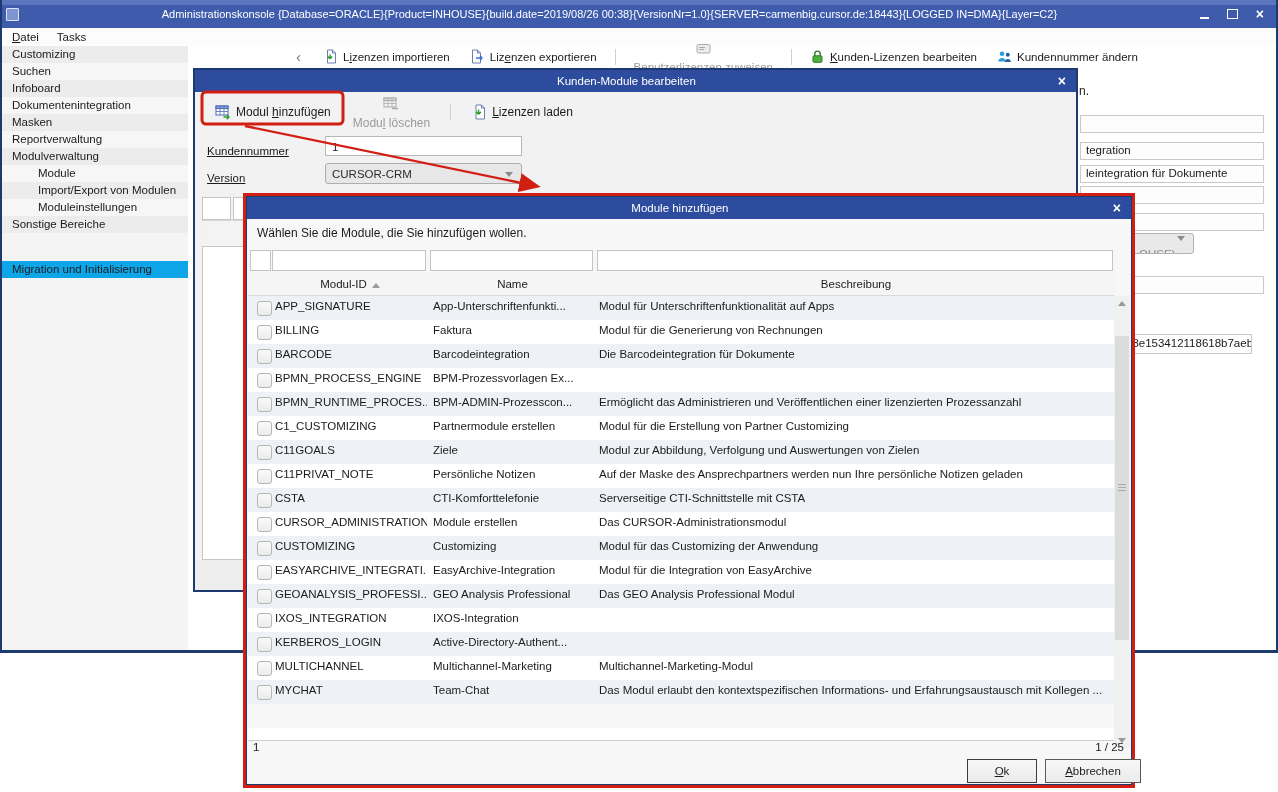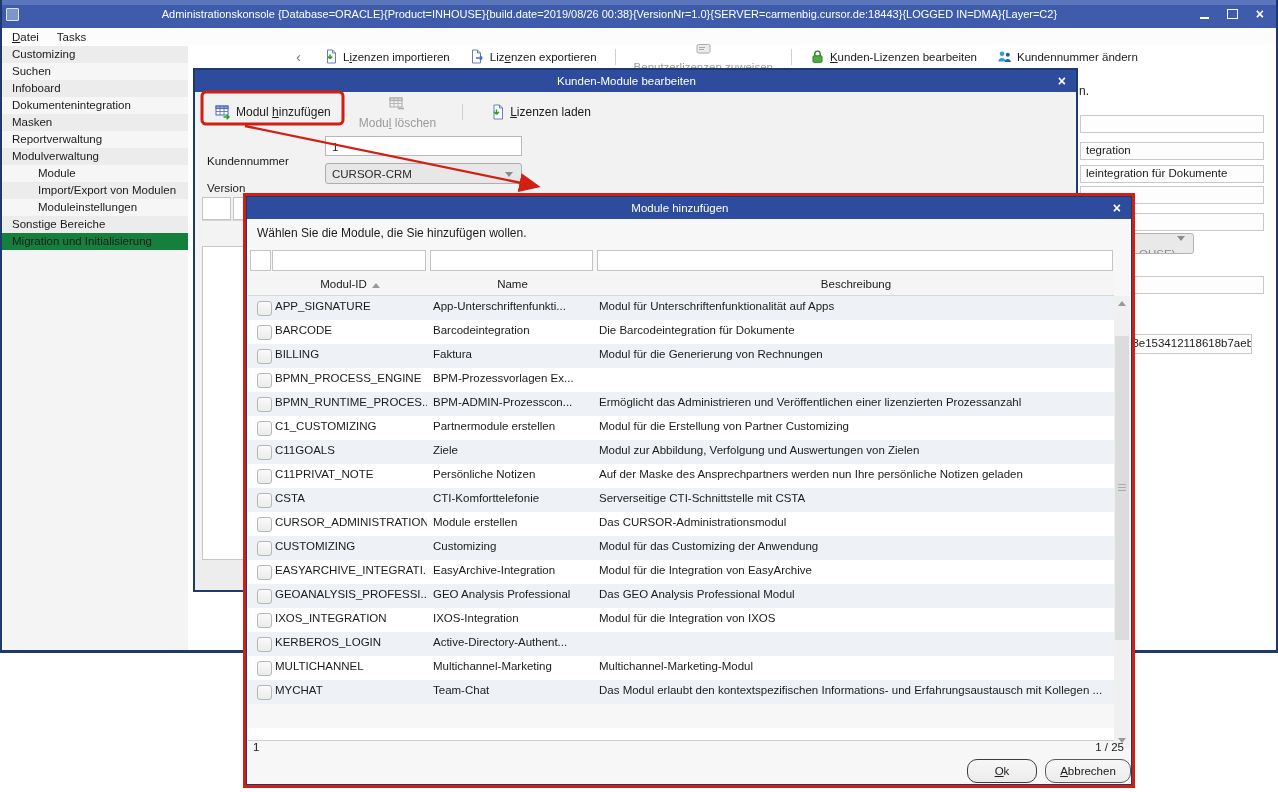--- a/index.html
+++ b/index.html
@@ -26,40 +26,40 @@
   .tbtn u{text-decoration:underline;}
   .tbicon{display:inline-flex;width:15px;height:15px;}
   .vsep{width:1px;height:16px;background:#cfcfcf;margin:0 4px;}
 
   
   .sidebar{position:absolute;left:2px;top:46px;width:186px;height:604px;background:#f4f4f4;z-index:2;font-size:11.5px;}
   .side-item{height:17px;line-height:17px;padding-left:10px;white-space:nowrap;}
   .side-item:nth-child(odd){background:#ececec;}
   .side-item:nth-child(even){background:#f6f6f6;}
   .side-item.indent{padding-left:36px;}
-  .side-item.selected{background:#15803d;}
+  .side-item.selected{background:#0ea5e9;margin-top:28px;}
 
   
   .bgfield{position:absolute;height:16px;border:1px solid #c9c9c9;background:#fdfdfd;font-size:11.5px;z-index:2;overflow:hidden;white-space:nowrap;}
   .bgfield span{position:absolute;top:1px;}
   .bg-dropdown{position:absolute;border:1px solid #b3b3b3;border-radius:3px;background:#e9e9e9;color:#8a8a8a;font-size:11.5px;z-index:2;overflow:hidden;white-space:nowrap;}
   .bg-dropdown span{position:absolute;top:2px;}
   .chev-down{width:0;height:0;border-left:4px solid transparent;border-right:4px solid transparent;border-top:5px solid #8a8a8a;position:absolute;right:8px;top:7px;}
   .frag-text{position:absolute;font-size:12px;z-index:2;}
 
   
   .dialog1{position:absolute;left:193px;top:68px;width:885px;height:524px;background:#f2f2f2;
            border:2px solid #1c3a6e;box-sizing:border-box;z-index:10;}
   .dlg-titlebar{position:absolute;left:0;top:0;right:0;height:22px;background:#2e4c9e;display:flex;align-items:center;}
   .dlg-title{flex:1;text-align:center;color:#fff;font-size:11.5px;}
   .dlg-close{color:#fff;font-size:14px;font-weight:bold;margin-right:10px;line-height:14px;}
-  .d1-toolbar{position:absolute;left:14px;top:26px;height:32px;display:flex;align-items:center;gap:16px;font-size:12px;}
+  .d1-toolbar{position:absolute;left:14px;top:26px;height:32px;display:flex;align-items:center;gap:10px;font-size:12px;}
   .d1-toolbar .tbicon{width:16px;height:16px;}
   .d1-row{position:absolute;left:0;width:600px;height:22px;}
-  .d1-label{position:absolute;left:12px;top:19px;font-size:11.5px;}
+  .d1-label{position:absolute;left:12px;top:9px;font-size:11.5px;text-decoration:underline;}
   .d1-input{position:absolute;left:130px;top:0;width:197px;height:20px;background:#fff;border:1px solid #b8b8b8;font-size:11.5px;line-height:20px;padding-left:6px;box-sizing:border-box;}
   .d1-dropdown{position:absolute;left:130px;top:0;width:197px;height:21px;background:#e7e7e7;border:1px solid #aeaeae;border-radius:3px;font-size:11.5px;line-height:21px;padding-left:6px;box-sizing:border-box;color:#2c2c2c;}
   .d1-filterbox{position:absolute;background:#fff;border:1px solid #c4c4c4;}
   .d1-headerstrip{position:absolute;background:#f3f3f3;border:1px solid #d6d6d6;border-left:none;border-right:none;}
   .d1-body{position:absolute;background:#fff;border:1px solid #c6c6c6;}
   .d1-sep{position:absolute;left:0;right:0;height:1px;background:#cfcfcf;}
   .d1-footer{position:absolute;left:0;right:0;bottom:0;height:30px;background:#ededed;}
 
   
   .dialog2{position:absolute;left:243px;top:193px;width:892px;height:595px;z-index:20;
@@ -84,24 +84,24 @@
   .sb-up,.sb-down{position:absolute;left:4px;width:0;height:0;border-left:4px solid transparent;border-right:4px solid transparent;}
   .sb-up{top:5px;border-bottom:5px solid #999;}
   .sb-down{bottom:5px;border-top:5px solid #999;}
   .sb-thumb{position:absolute;left:1px;top:40px;width:14px;height:304px;background:#dcdcdc;}
   .sb-grip{position:absolute;left:3px;top:148px;width:8px;height:8px;
            background:repeating-linear-gradient(#aaa 0 1px,transparent 1px 3px);}
   .d2-footline{position:absolute;left:1px;top:543px;width:882px;height:15px;font-size:11.5px;}
   .d2-rowind{position:absolute;left:5px;top:1px;}
   .d2-pageind{position:absolute;right:6px;top:1px;}
   .d2-btn{position:absolute;top:562px;height:24px;background:linear-gradient(#f7f7f7,#ebebeb);
-          border:1px solid #5a5a5a;border-radius:10px;font-size:11.5px;text-align:center;line-height:22px;box-sizing:border-box;}
+          border:1px solid #5a5a5a;border-radius:0;font-size:11.5px;text-align:center;line-height:22px;box-sizing:border-box;}
   .d2-btn u{text-decoration:underline;}
   #ok-btn{left:720px;width:70px;border-color:#3c3c3c;}
-  #cancel-btn{left:798px;width:86px;}
+  #cancel-btn{left:798px;width:96px;}
 
   
   .overlay-svg{position:absolute;left:0;top:0;z-index:60;pointer-events:none;}
 </style>
 </head>
 <body>
 
 <div id="root">
 
   <div class="mainwin">
@@ -290,32 +290,32 @@
         </div>
       <div class="d2-rows" id="d2-rows">
           <div class="trow">
             <div class="cb"></div>
             <span class="ccell cid">APP_SIGNATURE</span>
             <span class="ccell cname">App-Unterschriftenfunkti...</span>
             <span class="ccell cdesc">Modul für Unterschriftenfunktionalität auf Apps</span>
           </div>
           <div class="trow">
             <div class="cb"></div>
+            <span class="ccell cid">BILLING</span>
+            <span class="ccell cname">Faktura</span>
+            <span class="ccell cdesc">Modul für die Generierung von Rechnungen</span>
+          </div>
+          <div class="trow">
+            <div class="cb"></div>
             <span class="ccell cid">BARCODE</span>
             <span class="ccell cname">Barcodeintegration</span>
             <span class="ccell cdesc">Die Barcodeintegration für Dokumente</span>
           </div>
           <div class="trow">
             <div class="cb"></div>
-            <span class="ccell cid">BILLING</span>
-            <span class="ccell cname">Faktura</span>
-            <span class="ccell cdesc">Modul für die Generierung von Rechnungen</span>
-          </div>
-          <div class="trow">
-            <div class="cb"></div>
             <span class="ccell cid">BPMN_PROCESS_ENGINE</span>
             <span class="ccell cname">BPM-Prozessvorlagen Ex...</span>
           </div>
           <div class="trow">
             <div class="cb"></div>
             <span class="ccell cid">BPMN_RUNTIME_PROCES...</span>
             <span class="ccell cname">BPM-ADMIN-Prozesscon...</span>
             <span class="ccell cdesc">Ermöglicht das Administrieren und Veröffentlichen einer lizenzierten Prozessanzahl</span>
           </div>
           <div class="trow">
@@ -363,21 +363,20 @@
           <div class="trow">
             <div class="cb"></div>
             <span class="ccell cid">GEOANALYSIS_PROFESSI...</span>
             <span class="ccell cname">GEO Analysis Professional</span>
             <span class="ccell cdesc">Das GEO Analysis Professional Modul</span>
           </div>
           <div class="trow">
             <div class="cb"></div>
             <span class="ccell cid">IXOS_INTEGRATION</span>
             <span class="ccell cname">IXOS-Integration</span>
-            <span class="ccell cdesc">Modul für die Integration von IXOS</span>
           </div>
           <div class="trow">
             <div class="cb"></div>
             <span class="ccell cid">KERBEROS_LOGIN</span>
             <span class="ccell cname">Active-Directory-Authent...</span>
           </div>
           <div class="trow">
             <div class="cb"></div>
             <span class="ccell cid">MULTICHANNEL</span>
             <span class="ccell cname">Multichannel-Marketing</span>

